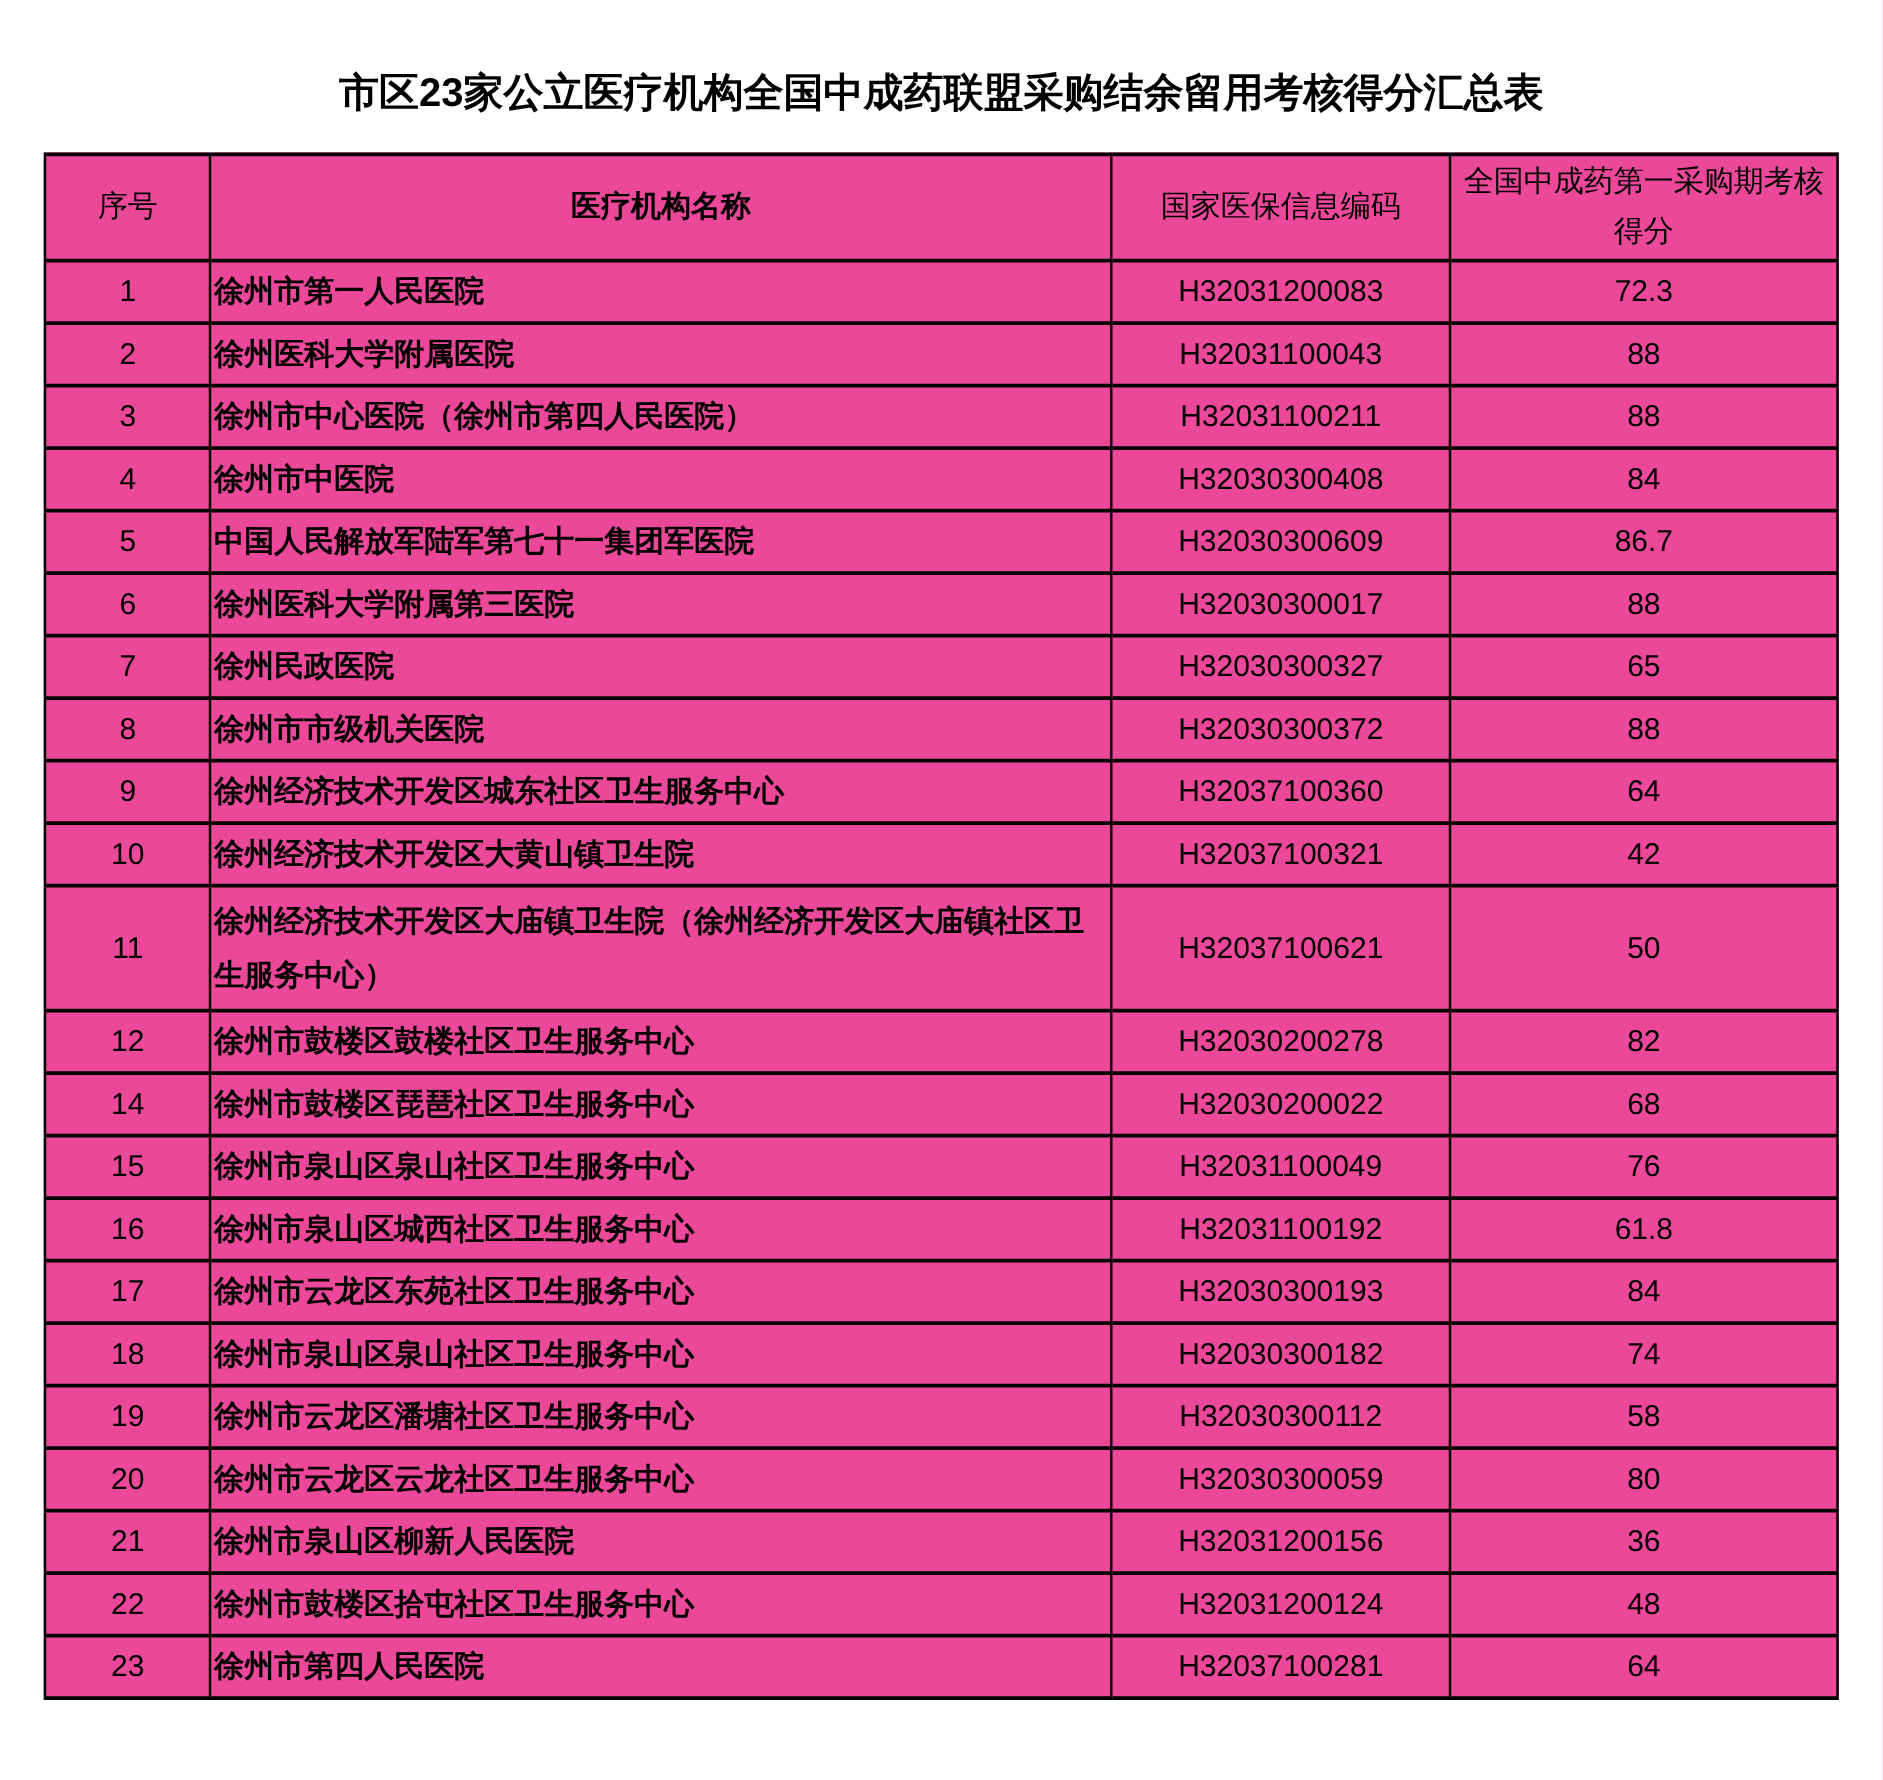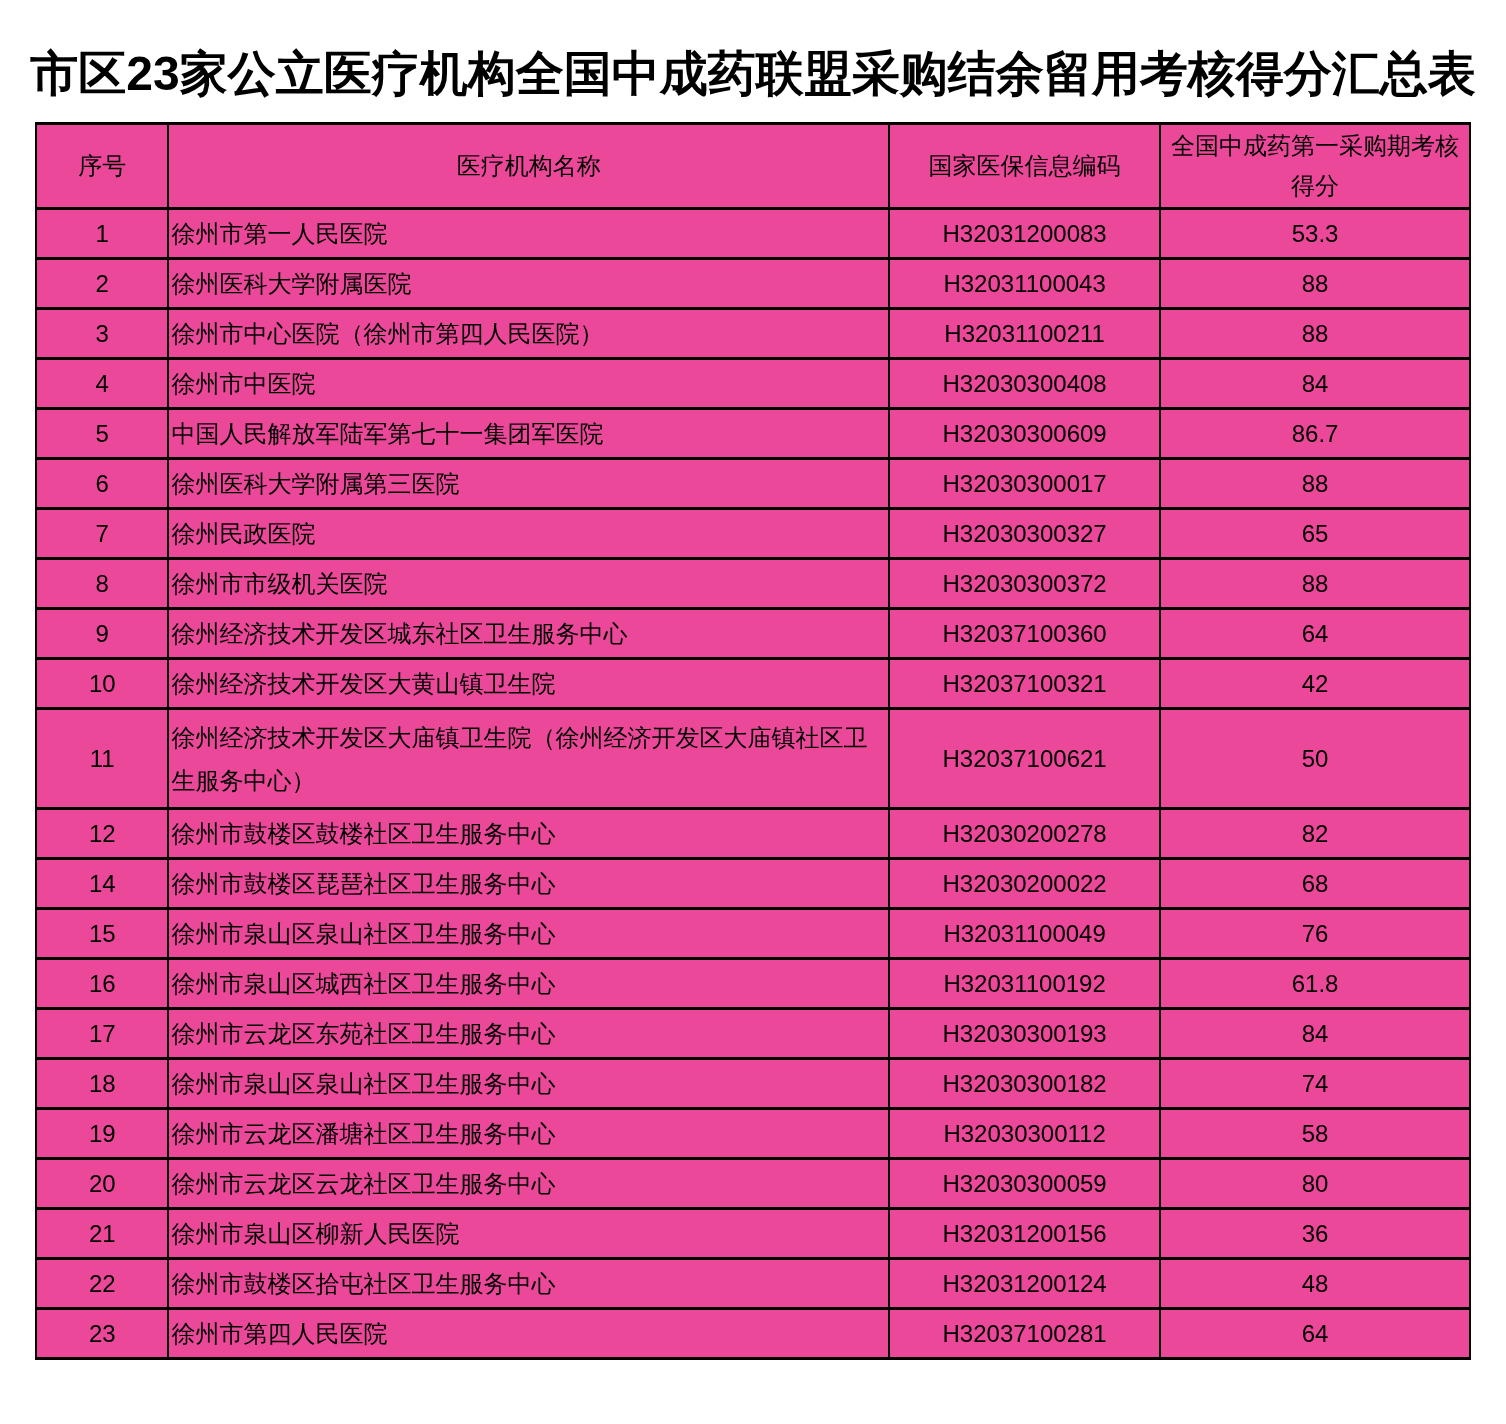--- a/index.html
+++ b/index.html
@@ -13,21 +13,21 @@
     width: 1506px;
     height: 1424px;
     background: #ffffff;
     overflow: hidden;
     box-sizing: border-box;
   }
   .title {
     margin: 0;
     padding-top: 52px;
     text-align: center;
-    font-size: 48px;
+    font-size: 32px;
     line-height: 44px;
     font-weight: 700;
     color: #000000;
   }
   table.score-table {
     border-collapse: collapse;
     table-layout: fixed;
     margin: 26px 35px 0 35px;
     width: 1436px;
     background: #ec4899;
@@ -43,21 +43,21 @@
     padding: 0 2px;
     vertical-align: middle;
     text-align: center;
     overflow: hidden;
   }
   thead tr { height: 85px; }
   thead th { line-height: 40px; }
   tbody tr { height: 50px; }
   tbody tr.row-tall { height: 100px; }
   .c-no    { width: 130px; }
-  .c-name  { width: 707px; }
+  .c-name  { width: 707px; font-weight: bold; }
   .c-code  { width: 266px; }
   .c-score { width: 304px; }
   td.c-name {
     text-align: left;
     line-height: 43px;
   }
 </style>
 </head>
 <body>
 
@@ -77,21 +77,21 @@
         <th class="c-name">医疗机构名称</th>
         <th class="c-code">国家医保信息编码</th>
         <th class="c-score">全国中成药第一采购期考核得分</th>
       </tr>
     </thead>
     <tbody>
       <tr>
         <td class="c-no">1</td>
         <td class="c-name">徐州市第一人民医院</td>
         <td class="c-code">H32031200083</td>
-        <td class="c-score">53.3</td>
+        <td class="c-score">72.3</td>
       </tr>
       <tr>
         <td class="c-no">2</td>
         <td class="c-name">徐州医科大学附属医院</td>
         <td class="c-code">H32031100043</td>
         <td class="c-score">88</td>
       </tr>
       <tr>
         <td class="c-no">3</td>
         <td class="c-name">徐州市中心医院（徐州市第四人民医院）</td>

